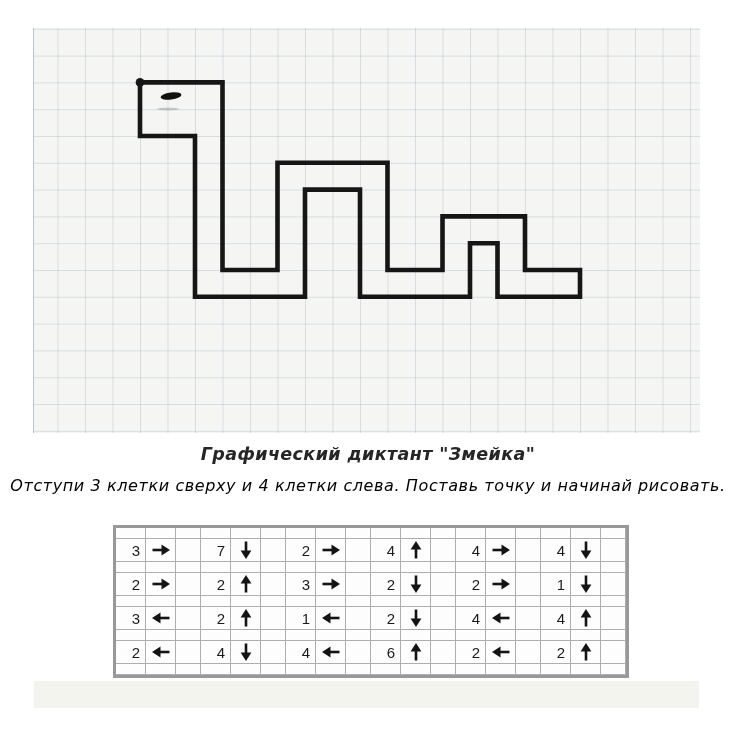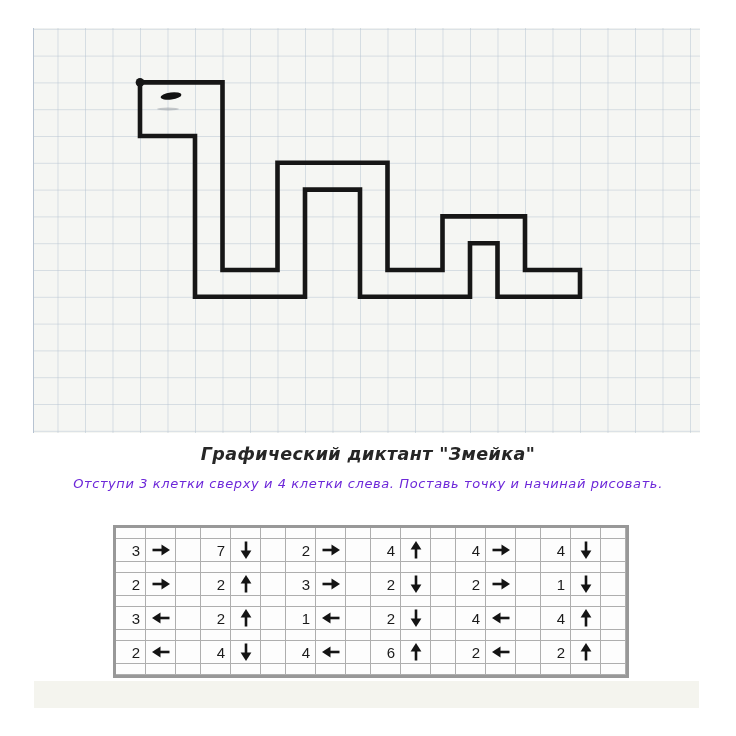--- a/index.html
+++ b/index.html
@@ -4,21 +4,21 @@
 <style>
   html,body{margin:0;padding:0;background:#ffffff;}
   .stage{position:relative;width:736px;height:736px;background:#ffffff;overflow:hidden;
          font-family:"Liberation Sans",sans-serif;}
   .paper-svg{position:absolute;left:33px;top:28px;}
   .title{position:absolute;left:0;top:444px;width:736px;text-align:center;
          font-family:"DejaVu Sans",sans-serif;font-style:italic;font-weight:bold;
          font-size:17.5px;letter-spacing:.4px;color:#262626;}
   .instruction{position:absolute;left:0;top:476px;width:736px;text-align:center;
          font-family:"DejaVu Sans",sans-serif;font-style:italic;
-         font-size:13px;letter-spacing:.6px;color:#6d28d9;}
+         font-size:16px;letter-spacing:.6px;color:#000000;}
   #dictation-table{position:absolute;left:113px;top:525px;background:#fdfdfd;
          border:3px solid #989898;display:grid;
          grid-template-columns:repeat(6, 30px 30px 25px);
          grid-template-rows:11px 23px 11px 23px 11px 23px 11px 23px 11px;}
   .cell{box-sizing:border-box;border-right:1px solid #aeaeae;border-bottom:1px solid #aeaeae;}
   .cell.num{font-size:15px;color:#1b1b1b;text-align:right;line-height:23px;padding-right:5px;}
   .cell.arr{display:flex;align-items:center;justify-content:center;}
   .arrow{display:block;}
   .bottom-band{position:absolute;left:34px;top:681px;width:665px;height:27px;
          background:#f4f4ee;}

